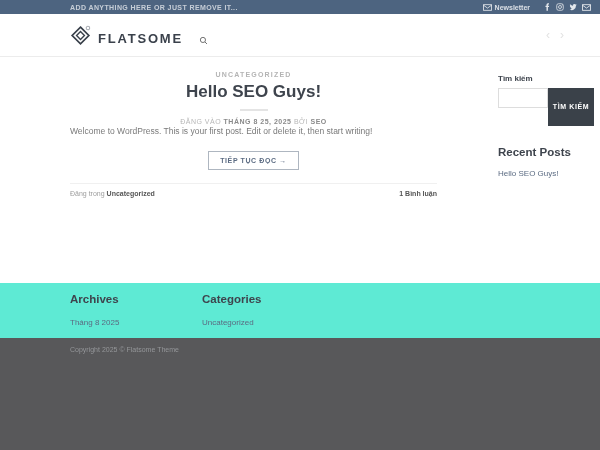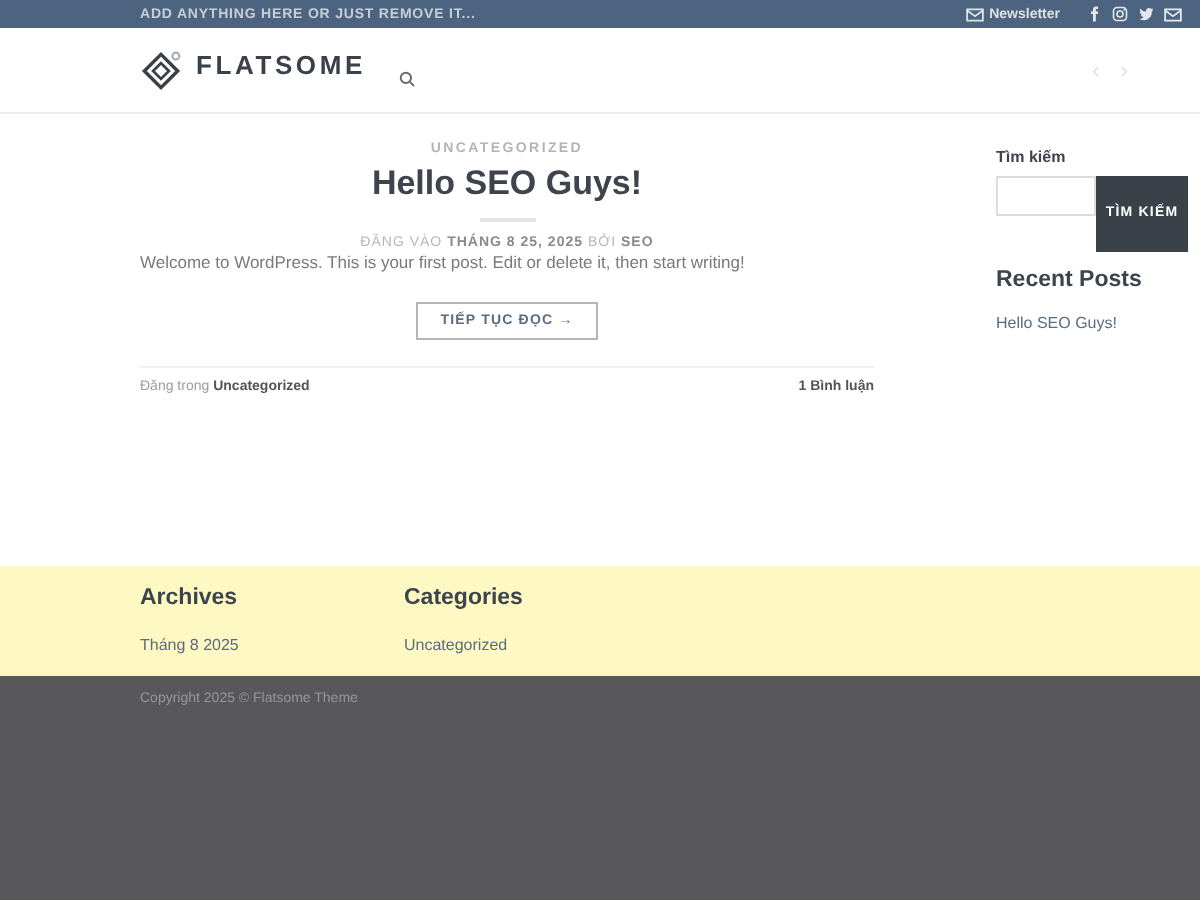--- a/index.html
+++ b/index.html
@@ -15,21 +15,21 @@
   .topbar-right { display:flex; align-items:center; gap:7px; }
   .newsletter { display:flex; align-items:center; gap:3px; font-size:7px;
                 color:rgba(255,255,255,.8); font-weight:bold; }
   .soc { display:flex; align-items:center; gap:5px; margin-left:6px; }
   .soc .ic { width:8px; height:8px; color:rgba(255,255,255,.85); display:inline-flex; }
   .ic svg { width:100%; height:100%; }
 
   
   .header { height:43px; background:#fff; border-bottom:1px solid #ececec;
             display:flex; align-items:center; padding:0 22px 0 70px; }
-  .logo { display:flex; align-items:flex-start; gap:7px; }
+  .logo { display:flex; align-items:flex-end; gap:7px; }
   .logo-icon { width:21px; height:21px; }
   .logo-text { font-size:13px; font-weight:bold; letter-spacing:1.8px; color:#3a414b; }
   .hdr-search { width:9px; height:9px; color:#6b6b6b; margin-left:16px; cursor:pointer; }
   .hdr-spacer { flex:1; }
   .hdr-arrows { display:flex; gap:10px; color:#e2e2e2; font-size:12px; line-height:1;
                 margin-right:14px; }
 
   
   .main { position:relative; height:226px; background:#fff; }
   .article { position:absolute; left:70px; top:0; width:367px; }
@@ -54,31 +54,31 @@
   
   .sidebar { position:absolute; left:498px; top:0; width:98px; }
   .search-title { margin-top:17px; font-size:8px; font-weight:bold; color:#3e444d; }
   .search-row { margin-top:5px; display:flex; align-items:flex-start; }
   .search-input { width:50px; height:20px; border:1px solid #ddd; background:#fff;
                   font-size:8px; padding:0 3px; }
   .search-btn { width:46px; height:38px; background:#3a4149; color:#fff; border:0;
                 font-size:7px; font-weight:bold; letter-spacing:.6px; line-height:1.5;
                 cursor:pointer; font-family:inherit; }
   .widget-title { font-size:11.5px; font-weight:bold; color:#3e444d; }
-  .w-recent-posts { margin-top:8px; }
+  .w-recent-posts { margin-top:20px; }
   .w-recent-comments { margin-top:14px; }
   .side-link { display:block; margin-top:11px; font-size:8px; color:#5b6b82;
                text-decoration:none; cursor:pointer; }
   .comment-item { margin-top:11px; font-size:8px; line-height:1.9; }
   .comment-item a.author { color:#5b6b82; text-decoration:none; cursor:pointer; }
   .comment-item .in { color:#9e9e9e; }
   .comment-item a.cpost { color:#3e444d; font-weight:bold; text-decoration:none; cursor:pointer; }
 
   
-  .footer-widgets { height:55px; background:#fef9c3; display:flex; padding:10px 0 0 70px; }
+  .footer-widgets { height:55px; background:#5eead4; display:flex; padding:10px 0 0 70px; }
   .fw-col1 { width:132px; }
   .fw-col2 { width:160px; }
   .fw-link { display:block; margin-top:13px; font-size:8px; color:#5b6b82;
              text-decoration:none; cursor:pointer; }
 
   
   .copyright { height:112px; background:#58585a; padding:8px 0 0 70px; }
   .copyright-text { font-size:7px; color:#949699; }
 </style>
 </head>

